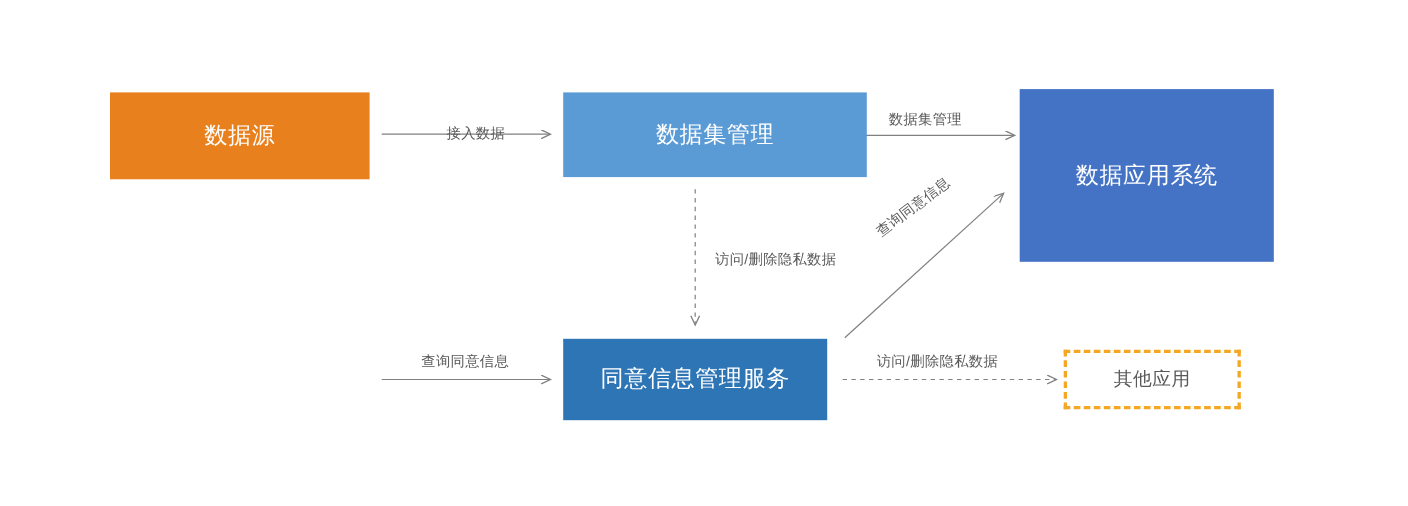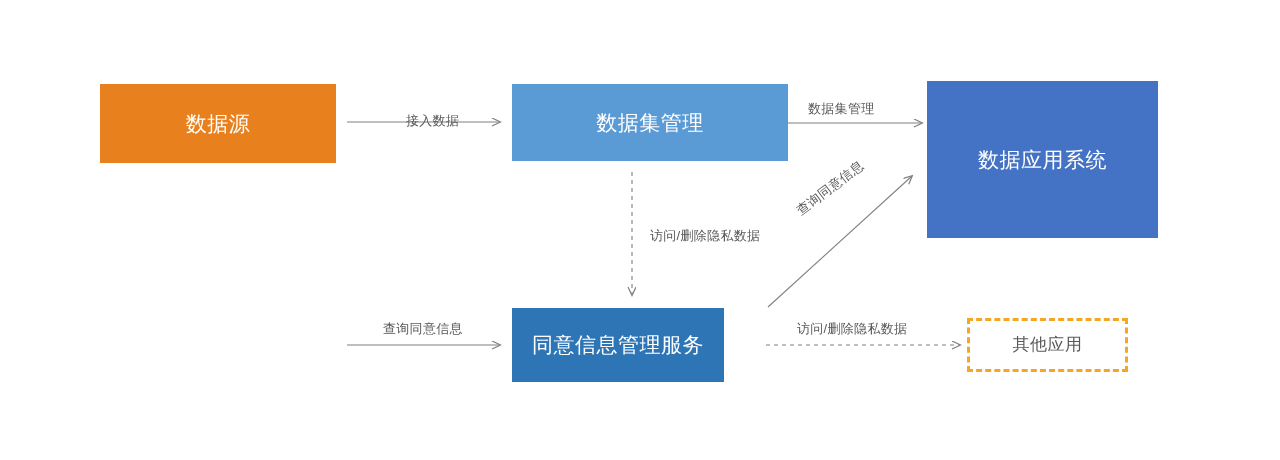--- a/index.html
+++ b/index.html
@@ -50,21 +50,21 @@
     color: #ffffff;
     font-size: 21px;
   }
   #node-consent-collect {
     left: 100px; top: 308px; width: 236px; height: 74px;
     background: #F0B183;
     color: #ffffff;
     font-size: 21px;
   }
   #node-consent-service {
-    left: 512px; top: 308px; width: 212px; height: 74px;
+    left: 512px; top: 308px; width: 240px; height: 74px;
     background: #2E75B6;
     color: #ffffff;
     font-size: 21px;
   }
   #node-other-apps {
     left: 967px; top: 318px; width: 161px; height: 54px;
     background: #ffffff;
     border: 3px dashed #F5A623;
     color: #595959;
     font-size: 17px;

